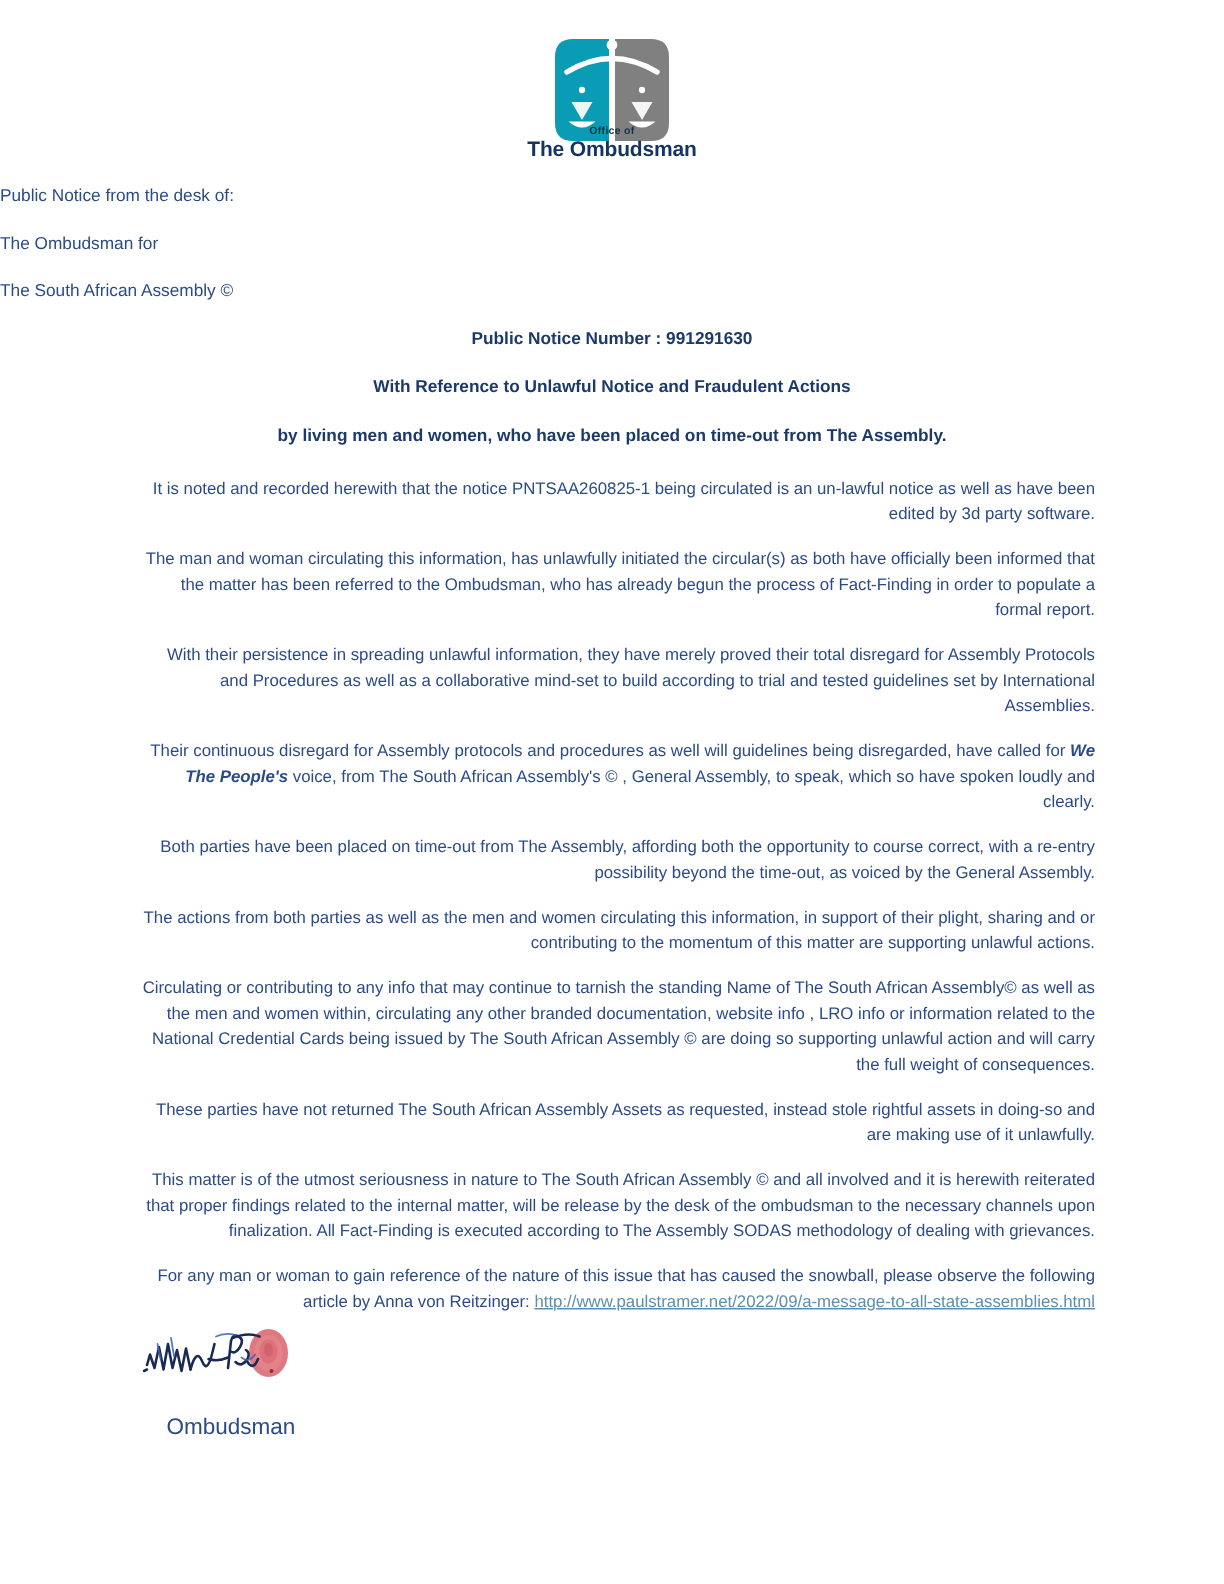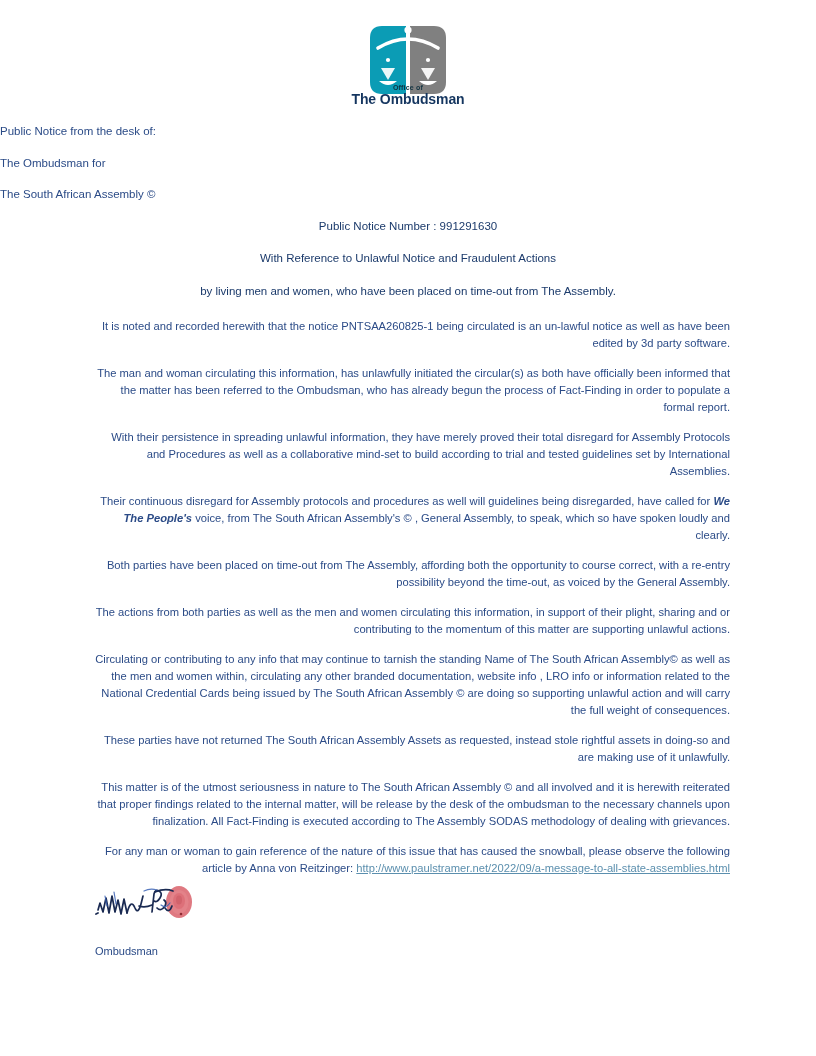--- a/index.html
+++ b/index.html
@@ -67,21 +67,21 @@
     padding: 0;
     line-height: 1;
   }
   .head-line.l1 { margin-top: 20px; }
   .head-line.l2 { margin-top: 20px; }
   .head-line.l3 { margin-top: 20px; }
 
   .head-bold {
     text-align: center;
     font-size: 11.5px;
-    font-weight: normal;
+    font-weight: bold;
     color: #1b3a6b;
     margin: 0;
     line-height: 1;
   }
   .head-bold.b1 { margin-top: 20px; }
   .head-bold.b2 { margin-top: 21px; }
   .head-bold.b3 { margin-top: 21px; }
 
   
   .body-wrap {
@@ -117,24 +117,24 @@
   }
   .sig-art svg { display: block; }
   .sig-name {
     font-size: 11.2px;
     line-height: 17px;
     color: #2b4b87;
     margin: 0;
     padding-top: 1px;
   }
   .sig-role {
-    font-size: 11px;
+    font-size: 15px;
     line-height: 17px;
     color: #2b4b87;
-    margin: 21px 0 0 0;
+    margin: 21px 0 0 16px;
   }
 </style>
 </head>
 <body>
 
 <div class="page">
 
   <div class="logo-block">
     <div class="logo-mark">
       <svg width="84" height="72" viewBox="0 0 84 72" xmlns="http://www.w3.org/2000/svg">

